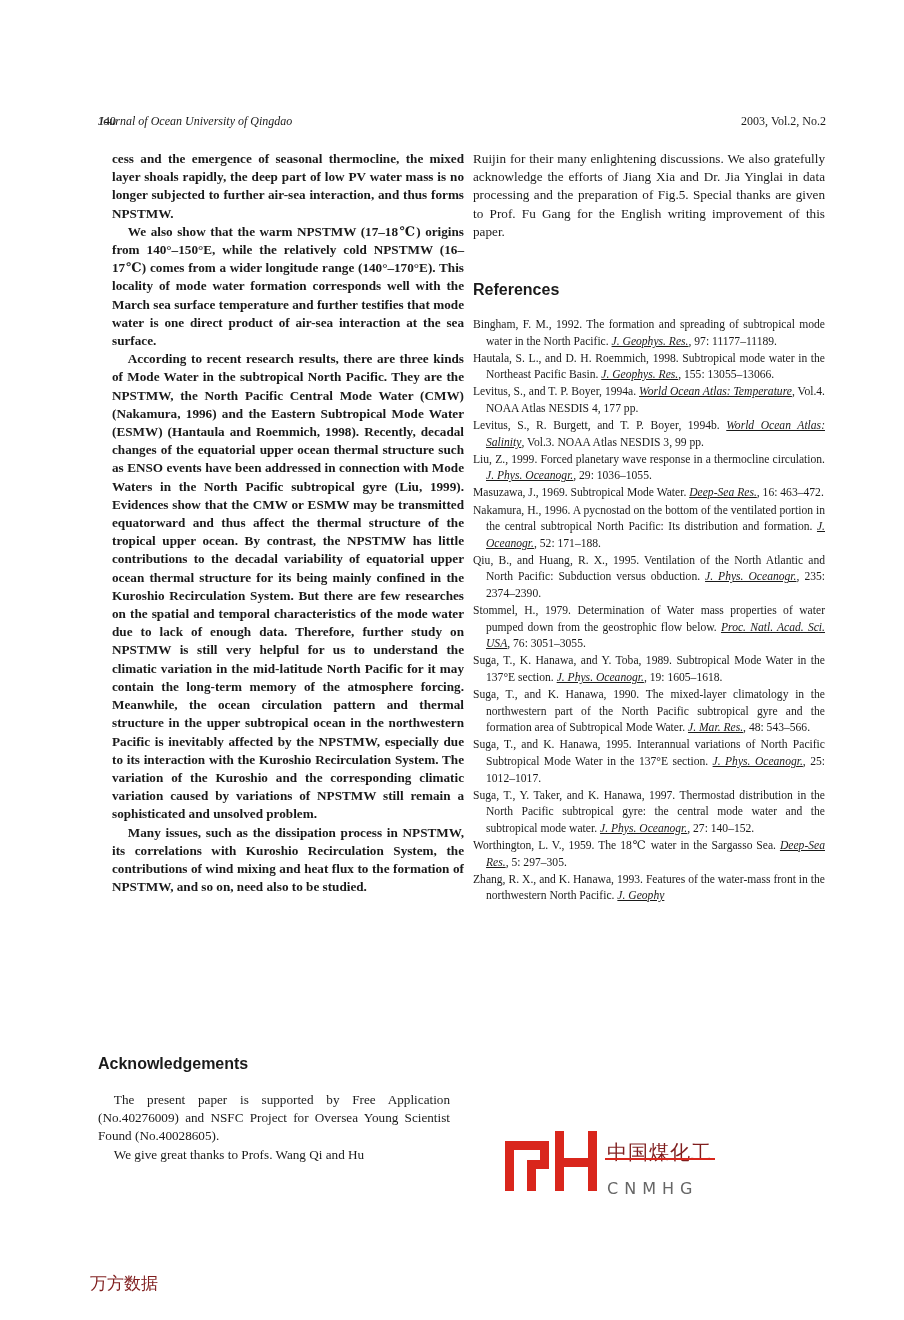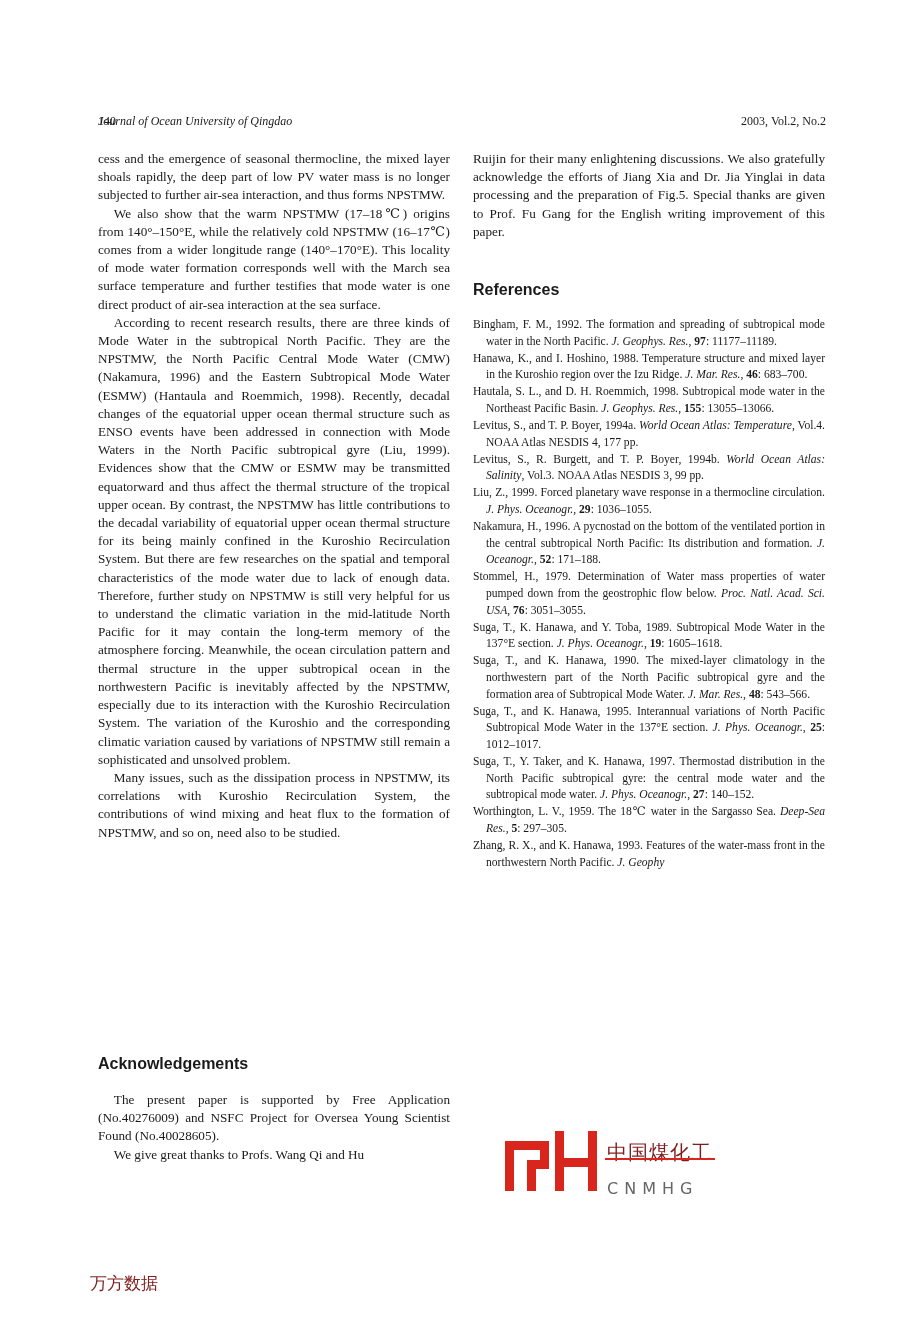--- a/index.html
+++ b/index.html
@@ -4,36 +4,36 @@
 <style>
   html, body { margin: 0; padding: 0; background: #ffffff; }
   body { width: 904px; height: 1320px; position: relative; overflow: hidden;
          font-family: "Liberation Serif", "DejaVu Serif", serif; color: #1a1a1a; }
   .header { position: absolute; top: 114px; left: 98px; width: 728px; height: 22px; font-size: 12px; }
   .header .page-num { position: absolute; left: 0; top: 0; }
   .header .journal { position: absolute; left: 0; right: 0; top: 0; text-align: left; font-style: italic; }
   .header .issue { position: absolute; right: 0; top: 0; }
 
   .col { position: absolute; top: 150px; width: 352px; font-size: 13.2px; line-height: 18.2px; text-align: justify; }
-  .col-left { left: 98px; }
+  .col-left { left: 112px; font-weight: bold; }
   .col-right { left: 473px; }
   .col p { margin: 0; }
   .col p.indent { text-indent: 1.2em; }
 
   .sec-heading { font-family: "Liberation Sans", "DejaVu Sans", sans-serif; font-weight: bold; font-size: 16px; margin: 0; }
   .ack-heading { position: absolute; left: 98px; top: 1055px; }
   .ref-heading { position: absolute; left: 473px; top: 281px; }
 
   .ack-body { position: absolute; left: 98px; top: 1091px; width: 352px; font-size: 13.2px; line-height: 18.2px; text-align: justify; }
   .ack-body p { margin: 0; text-indent: 1.2em; }
 
   .refs { position: absolute; left: 473px; top: 317px; width: 352px; font-size: 11.6px; line-height: 16.6px; text-align: justify; }
   .ref { padding-left: 13px; text-indent: -13px; margin: 0 0 0.5px 0; }
-  .ref i { font-style: italic; }
-  .ref b { font-weight: bold; }
+  .ref i { font-style: italic; text-decoration: underline; }
+  .ref b { font-weight: normal; }
 
   .watermark-logo { position: absolute; left: 505px; top: 1131px; width: 220px; height: 60px; }
   .logo-mark { position: absolute; left: 0; top: 0; width: 92px; height: 60px; }
   .logo-cn { position: absolute; left: 102px; top: 8px; font-family: "DejaVu Sans", sans-serif; font-size: 20px; color: #7f1d1d; letter-spacing: 1px; }
   .logo-line { position: absolute; left: 100px; top: 27px; width: 110px; height: 2px; background: #d9261c; }
   .logo-en { position: absolute; left: 102px; top: 48px; font-family: "DejaVu Sans", sans-serif; font-size: 16px; color: #666666; letter-spacing: 6px; }
 
   .footer-mark { position: absolute; left: 90px; top: 1272px; font-family: "DejaVu Sans", sans-serif; font-size: 17px; color: #7f1d1d; }
 </style>
 </head>
@@ -58,26 +58,27 @@
   <p>We give great thanks to Profs. Wang Qi and Hu</p>
 </div>
 
 <div class="col col-right">
   <p>Ruijin for their many enlightening discussions. We also gratefully acknowledge the efforts of Jiang Xia and Dr. Jia Yinglai in data processing and the preparation of Fig.5. Special thanks are given to Prof. Fu Gang for the English writing improvement of this paper.</p>
 </div>
 
 <h2 class="sec-heading ref-heading">References</h2>
 <div class="refs" id="refs">
     <p class="ref"><span>Bingham, F. M., 1992. The formation and spreading of subtropical mode water in the North Pacific. </span><i>J. Geophys. Res.</i>, <b>97</b><span>: 11177–11189.</span></p>
-    <p class="ref"><span>Hanawa, K., and I. Hoshino, 1988. Temperature structure and mixed layer in the Kuroshio region over the Izu Ridge. </span><i>J. Mar. Res.</i>, <b>46</b><span>: 683–700.</span></p>
     <p class="ref"><span>Hautala, S. L., and D. H. Roemmich, 1998. Subtropical mode water in the Northeast Pacific Basin. </span><i>J. Geophys. Res.</i>, <b>155</b><span>: 13055–13066.</span></p>
     <p class="ref"><span>Levitus, S., and T. P. Boyer, 1994a. </span><i>World Ocean Atlas: Temperature</i>, <span>Vol.4. NOAA Atlas NESDIS 4, 177 pp.</span></p>
     <p class="ref"><span>Levitus, S., R. Burgett, and T. P. Boyer, 1994b. </span><i>World Ocean Atlas: Salinity</i>, <span>Vol.3. NOAA Atlas NESDIS 3, 99 pp.</span></p>
     <p class="ref"><span>Liu, Z., 1999. Forced planetary wave response in a thermocline circulation. </span><i>J. Phys. Oceanogr.</i>, <b>29</b><span>: 1036–1055.</span></p>
+    <p class="ref"><span>Masuzawa, J., 1969. Subtropical Mode Water. </span><i>Deep-Sea Res.</i>, <b>16</b><span>: 463–472.</span></p>
     <p class="ref"><span>Nakamura, H., 1996. A pycnostad on the bottom of the ventilated portion in the central subtropical North Pacific: Its distribution and formation. </span><i>J. Oceanogr.</i>, <b>52</b><span>: 171–188.</span></p>
+    <p class="ref"><span>Qiu, B., and Huang, R. X., 1995. Ventilation of the North Atlantic and North Pacific: Subduction versus obduction. </span><i>J. Phys. Oceanogr.</i>, <b>235</b><span>: 2374–2390.</span></p>
     <p class="ref"><span>Stommel, H., 1979. Determination of Water mass properties of water pumped down from the geostrophic flow below. </span><i>Proc. Natl. Acad. Sci. USA</i>, <b>76</b><span>: 3051–3055.</span></p>
     <p class="ref"><span>Suga, T., K. Hanawa, and Y. Toba, 1989. Subtropical Mode Water in the 137°E section. </span><i>J. Phys. Oceanogr.</i>, <b>19</b><span>: 1605–1618.</span></p>
     <p class="ref"><span>Suga, T., and K. Hanawa, 1990. The mixed-layer climatology in the northwestern part of the North Pacific subtropical gyre and the formation area of Subtropical Mode Water. </span><i>J. Mar. Res.</i>, <b>48</b><span>: 543–566.</span></p>
     <p class="ref"><span>Suga, T., and K. Hanawa, 1995. Interannual variations of North Pacific Subtropical Mode Water in the 137°E section. </span><i>J. Phys. Oceanogr.</i>, <b>25</b><span>: 1012–1017.</span></p>
     <p class="ref"><span>Suga, T., Y. Taker, and K. Hanawa, 1997. Thermostad distribution in the North Pacific subtropical gyre: the central mode water and the subtropical mode water. </span><i>J. Phys. Oceanogr.</i>, <b>27</b><span>: 140–152.</span></p>
     <p class="ref"><span>Worthington, L. V., 1959. The 18℃ water in the Sargasso Sea. </span><i>Deep-Sea Res.</i>, <b>5</b><span>: 297–305.</span></p>
     <p class="ref"><span>Zhang, R. X., and K. Hanawa, 1993. Features of the water-mass front in the northwestern North Pacific. </span><i>J. Geophy</i></p>
   </div>
 
 <div class="watermark-logo">

